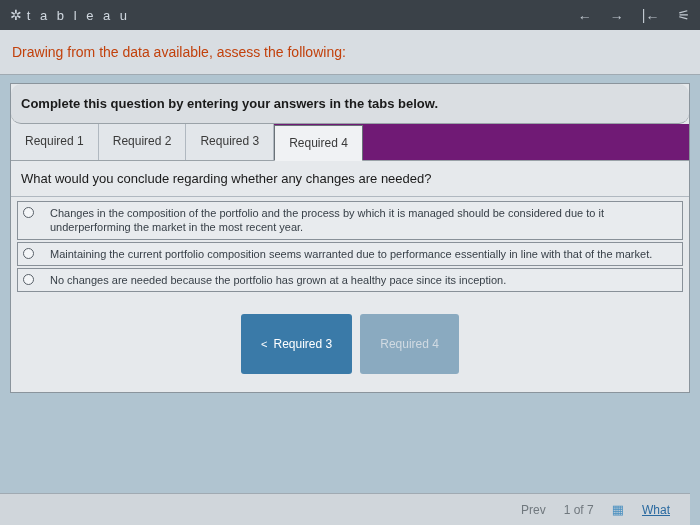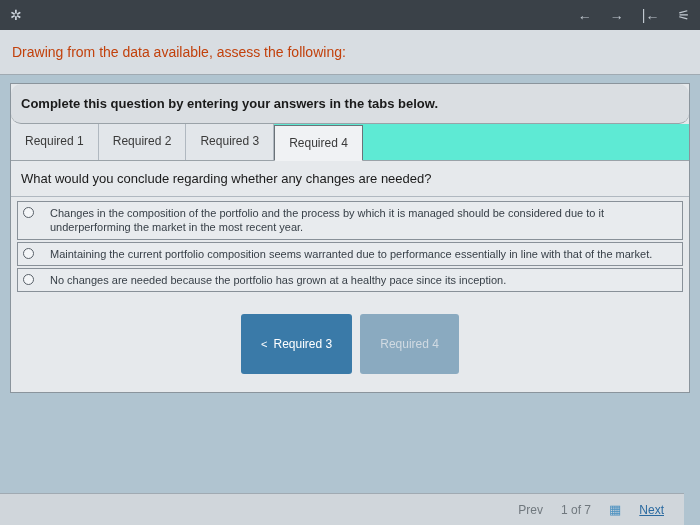--- a/index.html
+++ b/index.html
@@ -55,21 +55,21 @@
     background: #dadee2;
     padding: 12px 10px;
     font-size: 13px;
     font-weight: bold;
     color: #1a1a1a;
     border-bottom: 1px solid #9aa2a8;
     border-radius: 10px;
   }
   .tabs {
     display: flex;
-    background: #5eead4;
+    background: #701a75;
     border-bottom: 1px solid #9aa2a8;
   }
   .tab {
     padding: 10px 14px;
     font-size: 12px;
     color: #3a3a3a;
     border-right: 1px solid #b0b8c0;
     cursor: pointer;
     background: #e2e6ea;
   }
@@ -129,21 +129,21 @@
   }
   .nav-next {
     background: #8aaac0;
     color: #d0dae2;
   }
   .chev { font-size: 11px; margin-right: 6px; }
   .footer {
     position: absolute;
     bottom: 0;
     left: 0;
-    right: 16px;
+    right: 10px;
     height: 32px;
     background: #d0d6db;
     border-top: 1px solid #a0aab2;
     display: flex;
     align-items: center;
     justify-content: flex-end;
     gap: 18px;
     padding: 0 20px;
     font-size: 12px;
     color: #70787e;
@@ -156,20 +156,21 @@
     color: #2a6aa0;
     text-decoration: underline;
   }
 </style>
 </head>
 <body>
 
 <div class="topbar">
   <div class="brand">
     <span class="brand-icon">✲</span>
+    <span>t a b l e a u</span>
   </div>
   <div class="topbar-actions">
     <span>←</span>
     <span>→</span>
     <span>|←</span>
     <span>⚟</span>
   </div>
 </div>
 
 <div class="prompt-band">Drawing from the data available, assess the following:</div>
@@ -208,14 +209,14 @@
     <div class="nav-btn nav-next">
       <span>Required 4</span>
     </div>
   </div>
 </div>
 
 <div class="footer">
   <span>Prev</span>
   <span>1 of 7</span>
   <span class="grid-icon">▦</span>
-  <span class="next">Next</span>
+  <span class="next">What</span>
 </div>
 
 </body></html>

